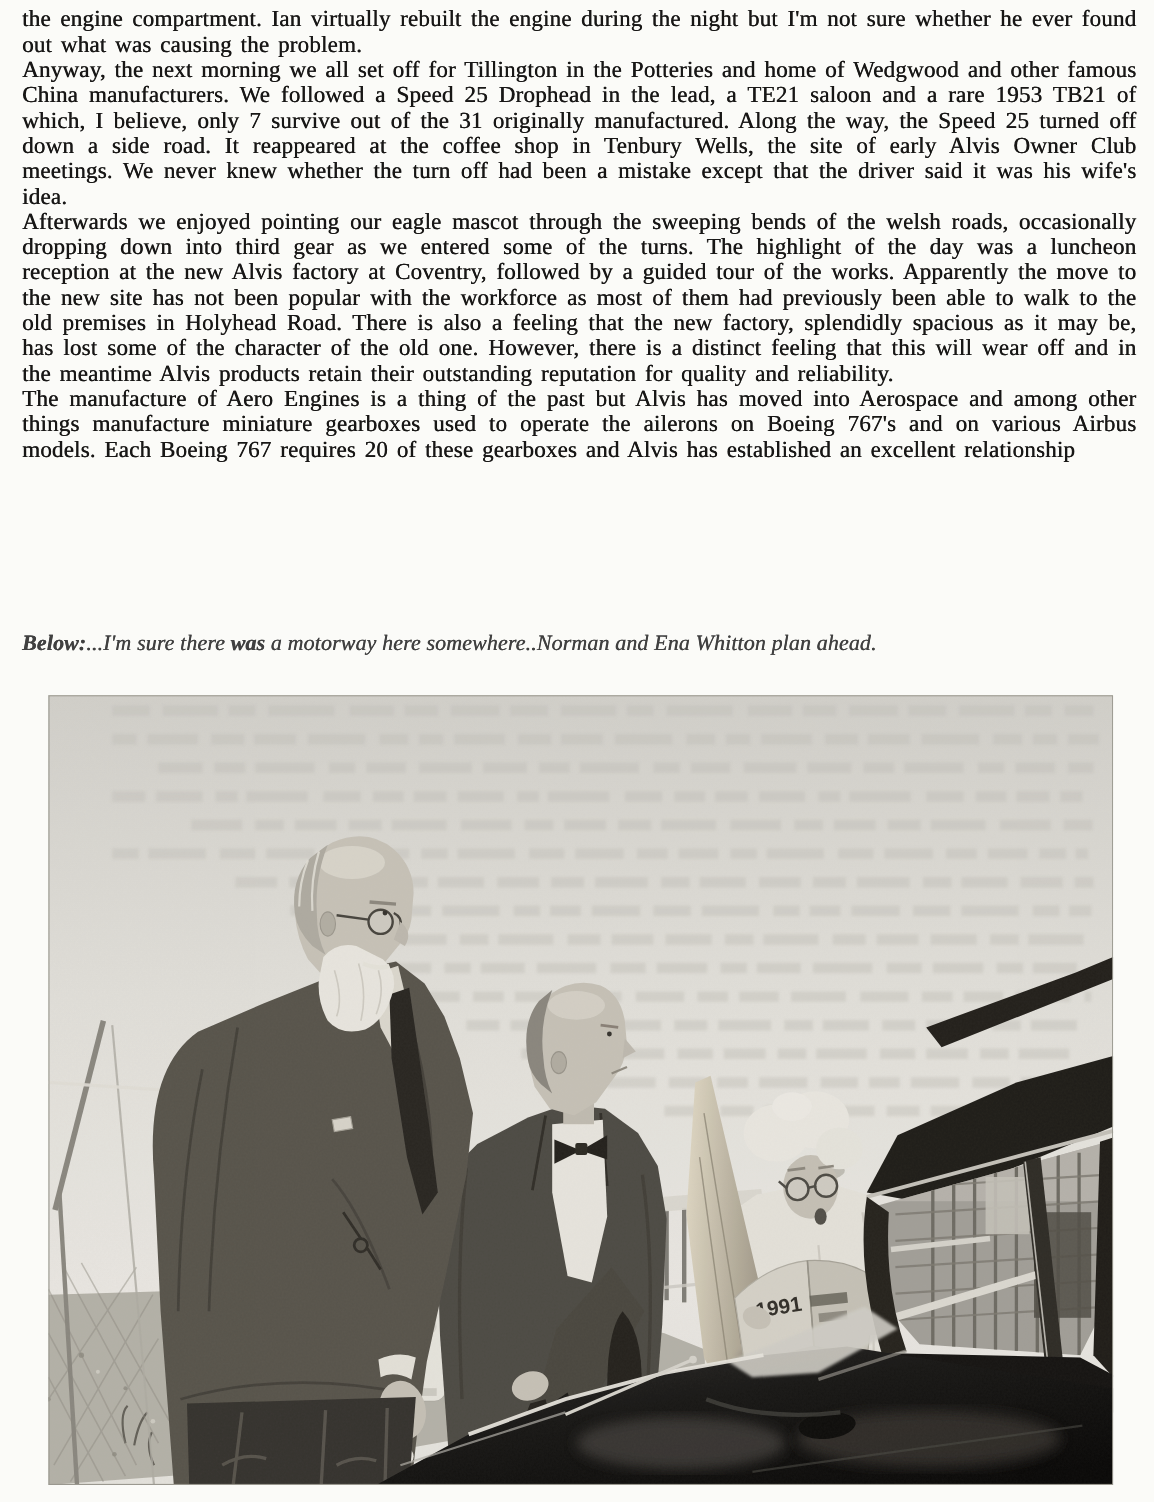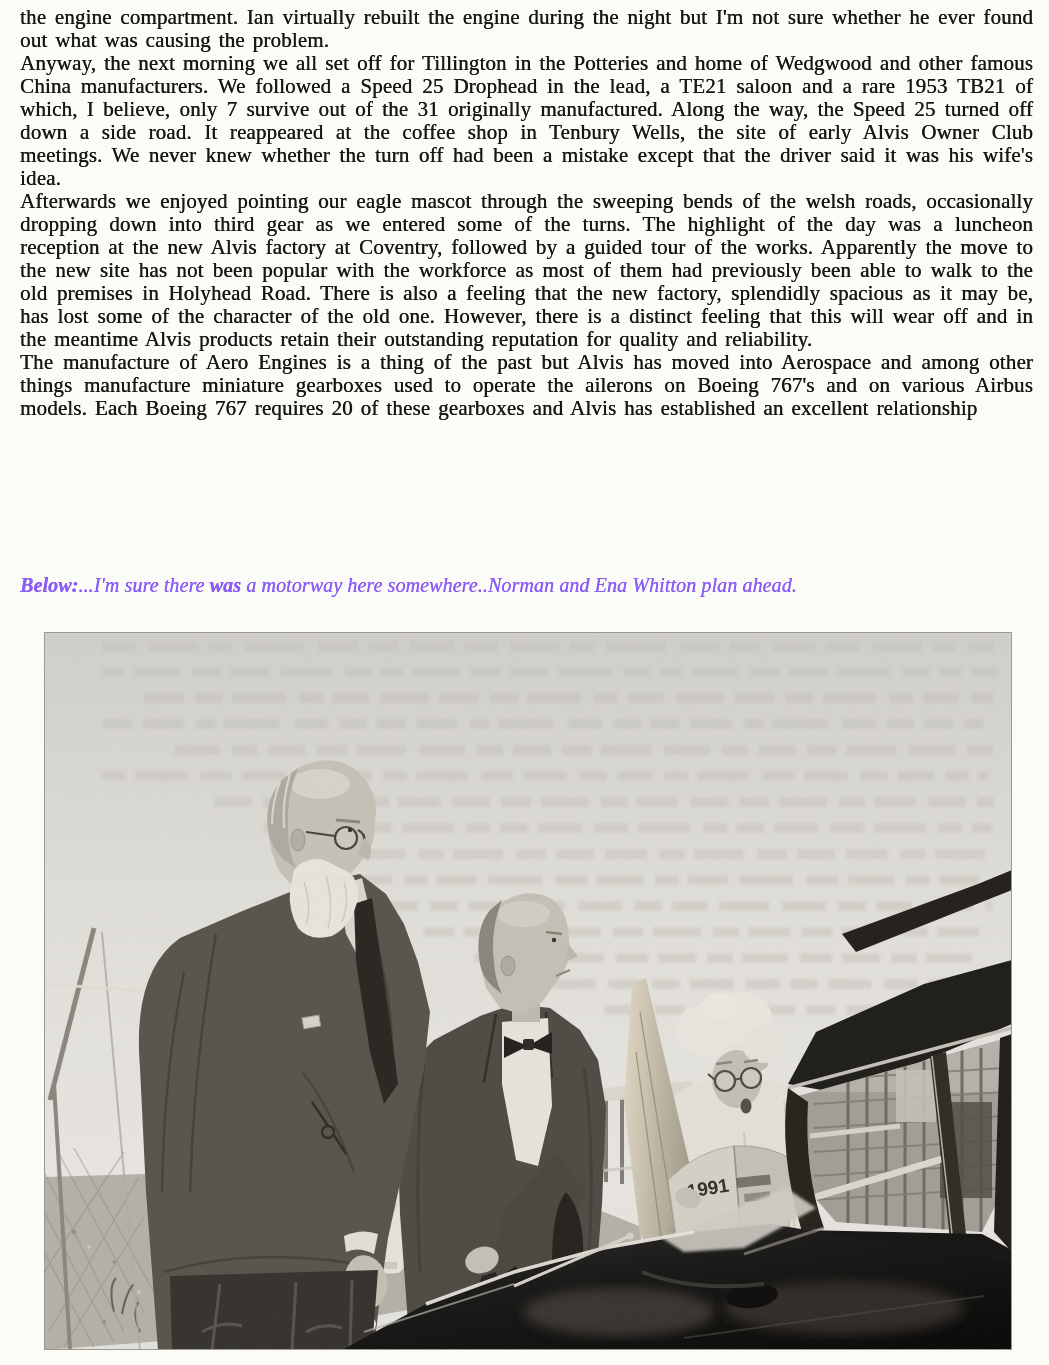--- a/index.html
+++ b/index.html
@@ -4,21 +4,21 @@
 <style>
   html,body{margin:0;padding:0;}
   body{width:1049px;height:1365px;background:#fbfbf8;position:relative;overflow:hidden;
        font-family:"Liberation Serif",serif;}
   .page{position:absolute;inset:0;}
   .article{position:absolute;left:20px;top:6px;width:1013px;font-size:21px;line-height:23px;
            text-align:justify;color:#181716;letter-spacing:0.15px;word-spacing:2.5px;
            text-shadow:0.35px 0 0 currentColor;}
   .article p{margin:0;}
   .caption{position:absolute;left:20px;top:574px;width:1013px;font-style:italic;font-size:20px;
-           color:#8b5cf6;text-shadow:0.3px 0 0 currentColor;letter-spacing:0.1px;}
+           color:#404040;text-shadow:0.3px 0 0 currentColor;letter-spacing:0.1px;}
   .b{font-weight:bold;}
   .photo{margin:0;position:absolute;left:44px;top:632px;width:968px;height:718px;
          box-shadow:0 0 0 1px #a9a79f inset, 0 0 6px rgba(0,0,0,.15) inset;}
   .photo svg{display:block;width:100%;height:100%;}
   .g{stroke:#c2c1ba;stroke-width:9.5;fill:none;}
 </style>
 </head>
 <body>
 
 <div class="page">

